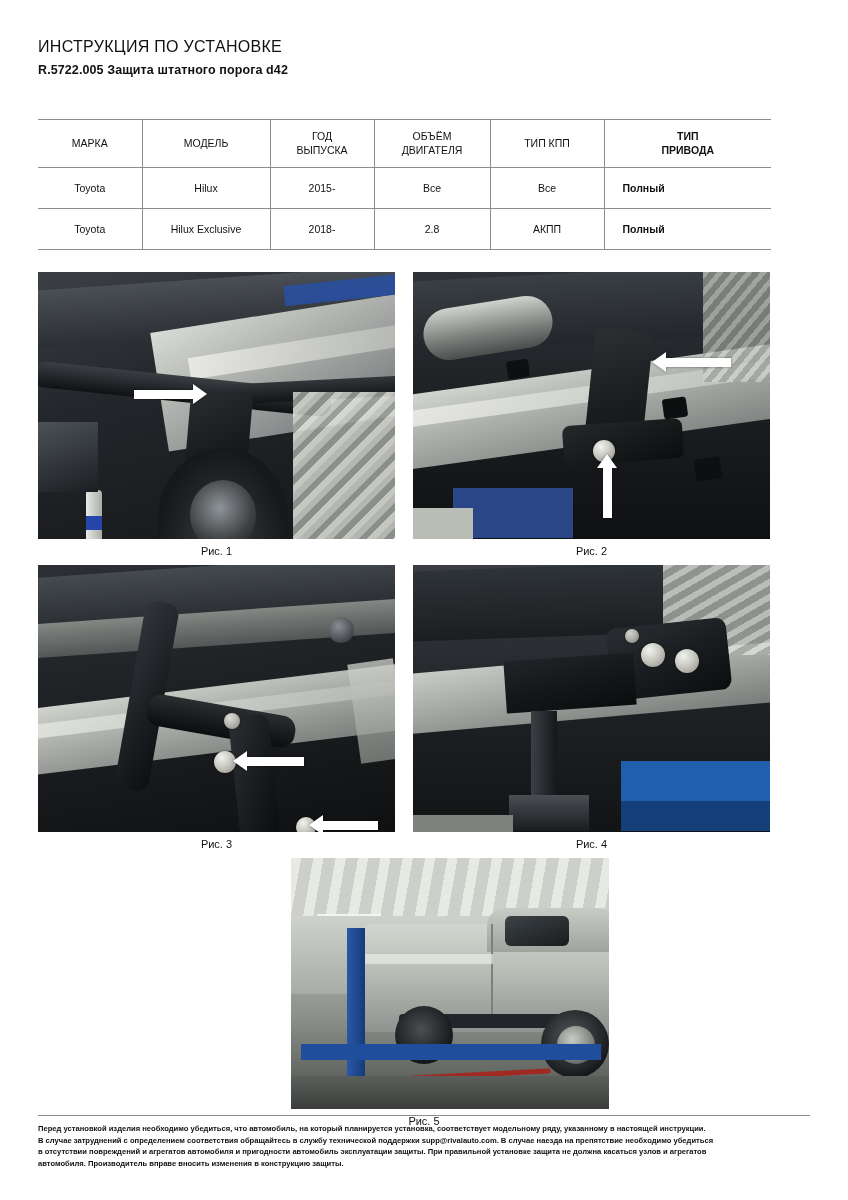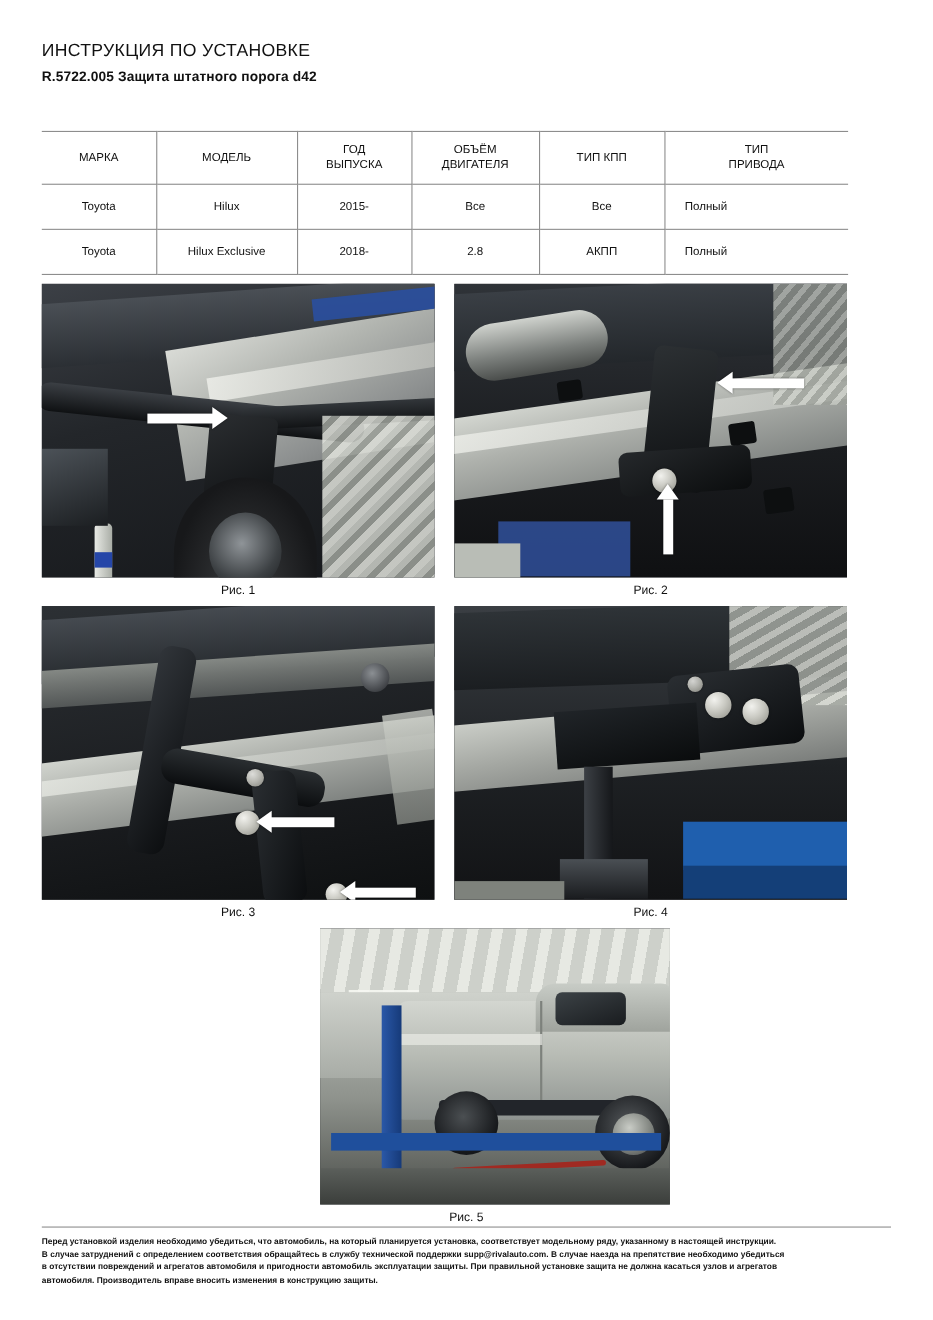--- a/index.html
+++ b/index.html
@@ -55,31 +55,31 @@
     color: #111;
   }
   table.spec tr.head th {
     line-height: 1.25;
     height: 48px;
   }
   
   table.spec tr th:first-child,
   table.spec tr td:first-child { border-left: none; }
   table.spec tr th:last-child,
-  table.spec tr td:last-child { border-right: none; }
+  table.spec tr td:last-child { border-right: none; font-weight: bold; }
   table.spec col.c1 { width: 104px; }
   table.spec col.c2 { width: 128px; }
   table.spec col.c3 { width: 104px; }
   table.spec col.c4 { width: 116px; }
   table.spec col.c5 { width: 114px; }
   table.spec col.c6 { width: 167px; }
   table.spec td.drive { text-align: left; padding-left: 18px; }
 
   
-  .figures { margin-top: 8px; }
+  .figures { margin-top: 22px; }
   .fig-row {
     display: flex;
     justify-content: space-between;
     width: 732px;
   }
   .fig { width: 357px; }
   .fig .frame {
     width: 357px;
     height: 267px;
     overflow: hidden;

